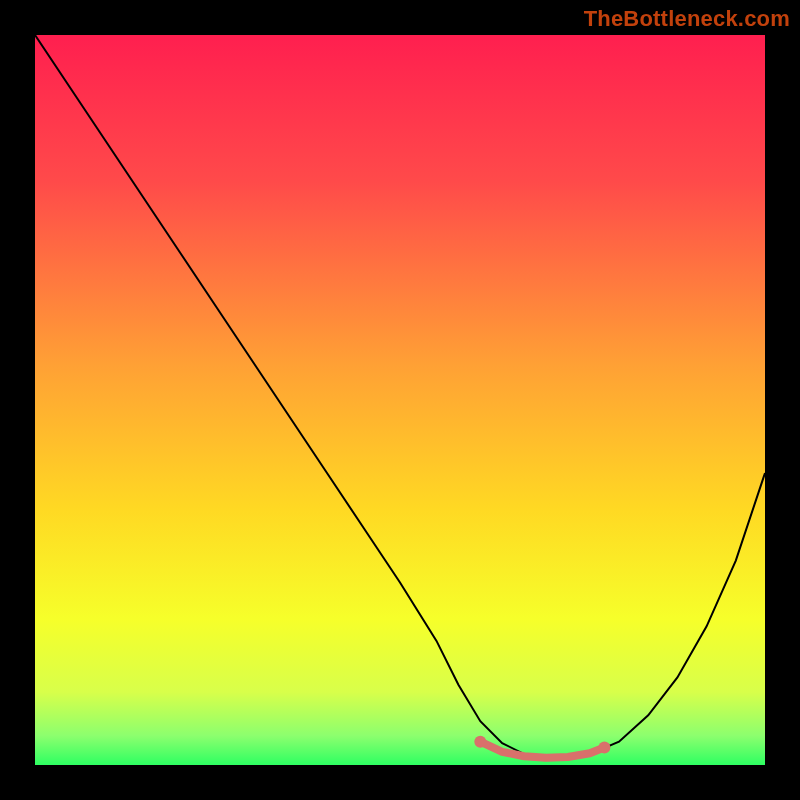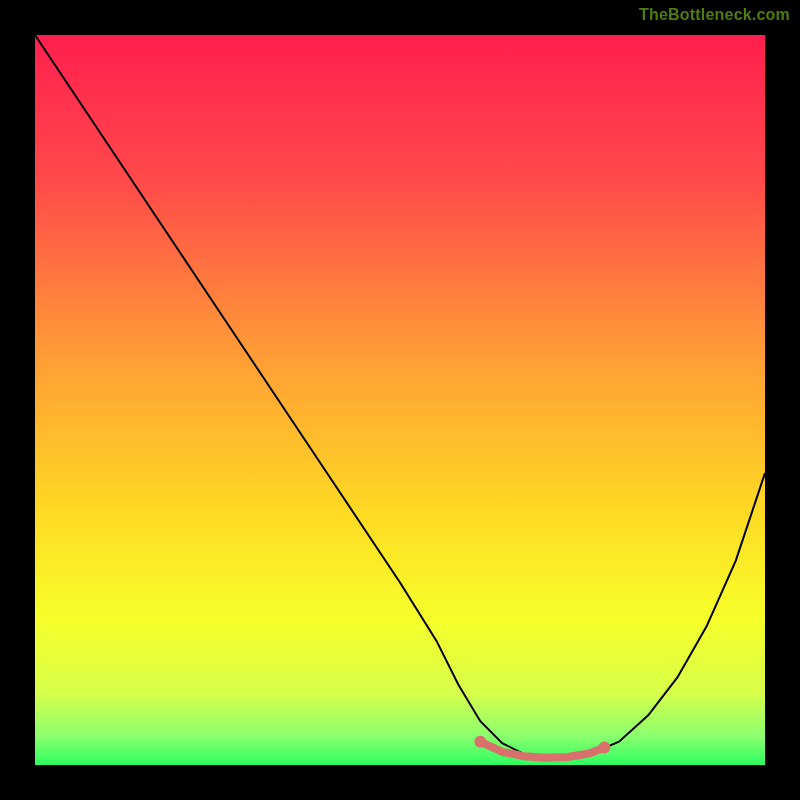--- a/index.html
+++ b/index.html
@@ -16,22 +16,22 @@
     left: 0;
     top: 0;
     width: 800px;
     height: 800px;
     background: #000;
   }
   .watermark {
     position: absolute;
     top: 6px;
     right: 10px;
-    color: #4d7c0f;
-    font-size: 16px;
+    color: #c2410c;
+    font-size: 22px;
     font-weight: 600;
     letter-spacing: 0.2px;
   }
   .plot-area {
     position: absolute;
     left: 35px;
     top: 35px;
     width: 730px;
     height: 730px;
   }

